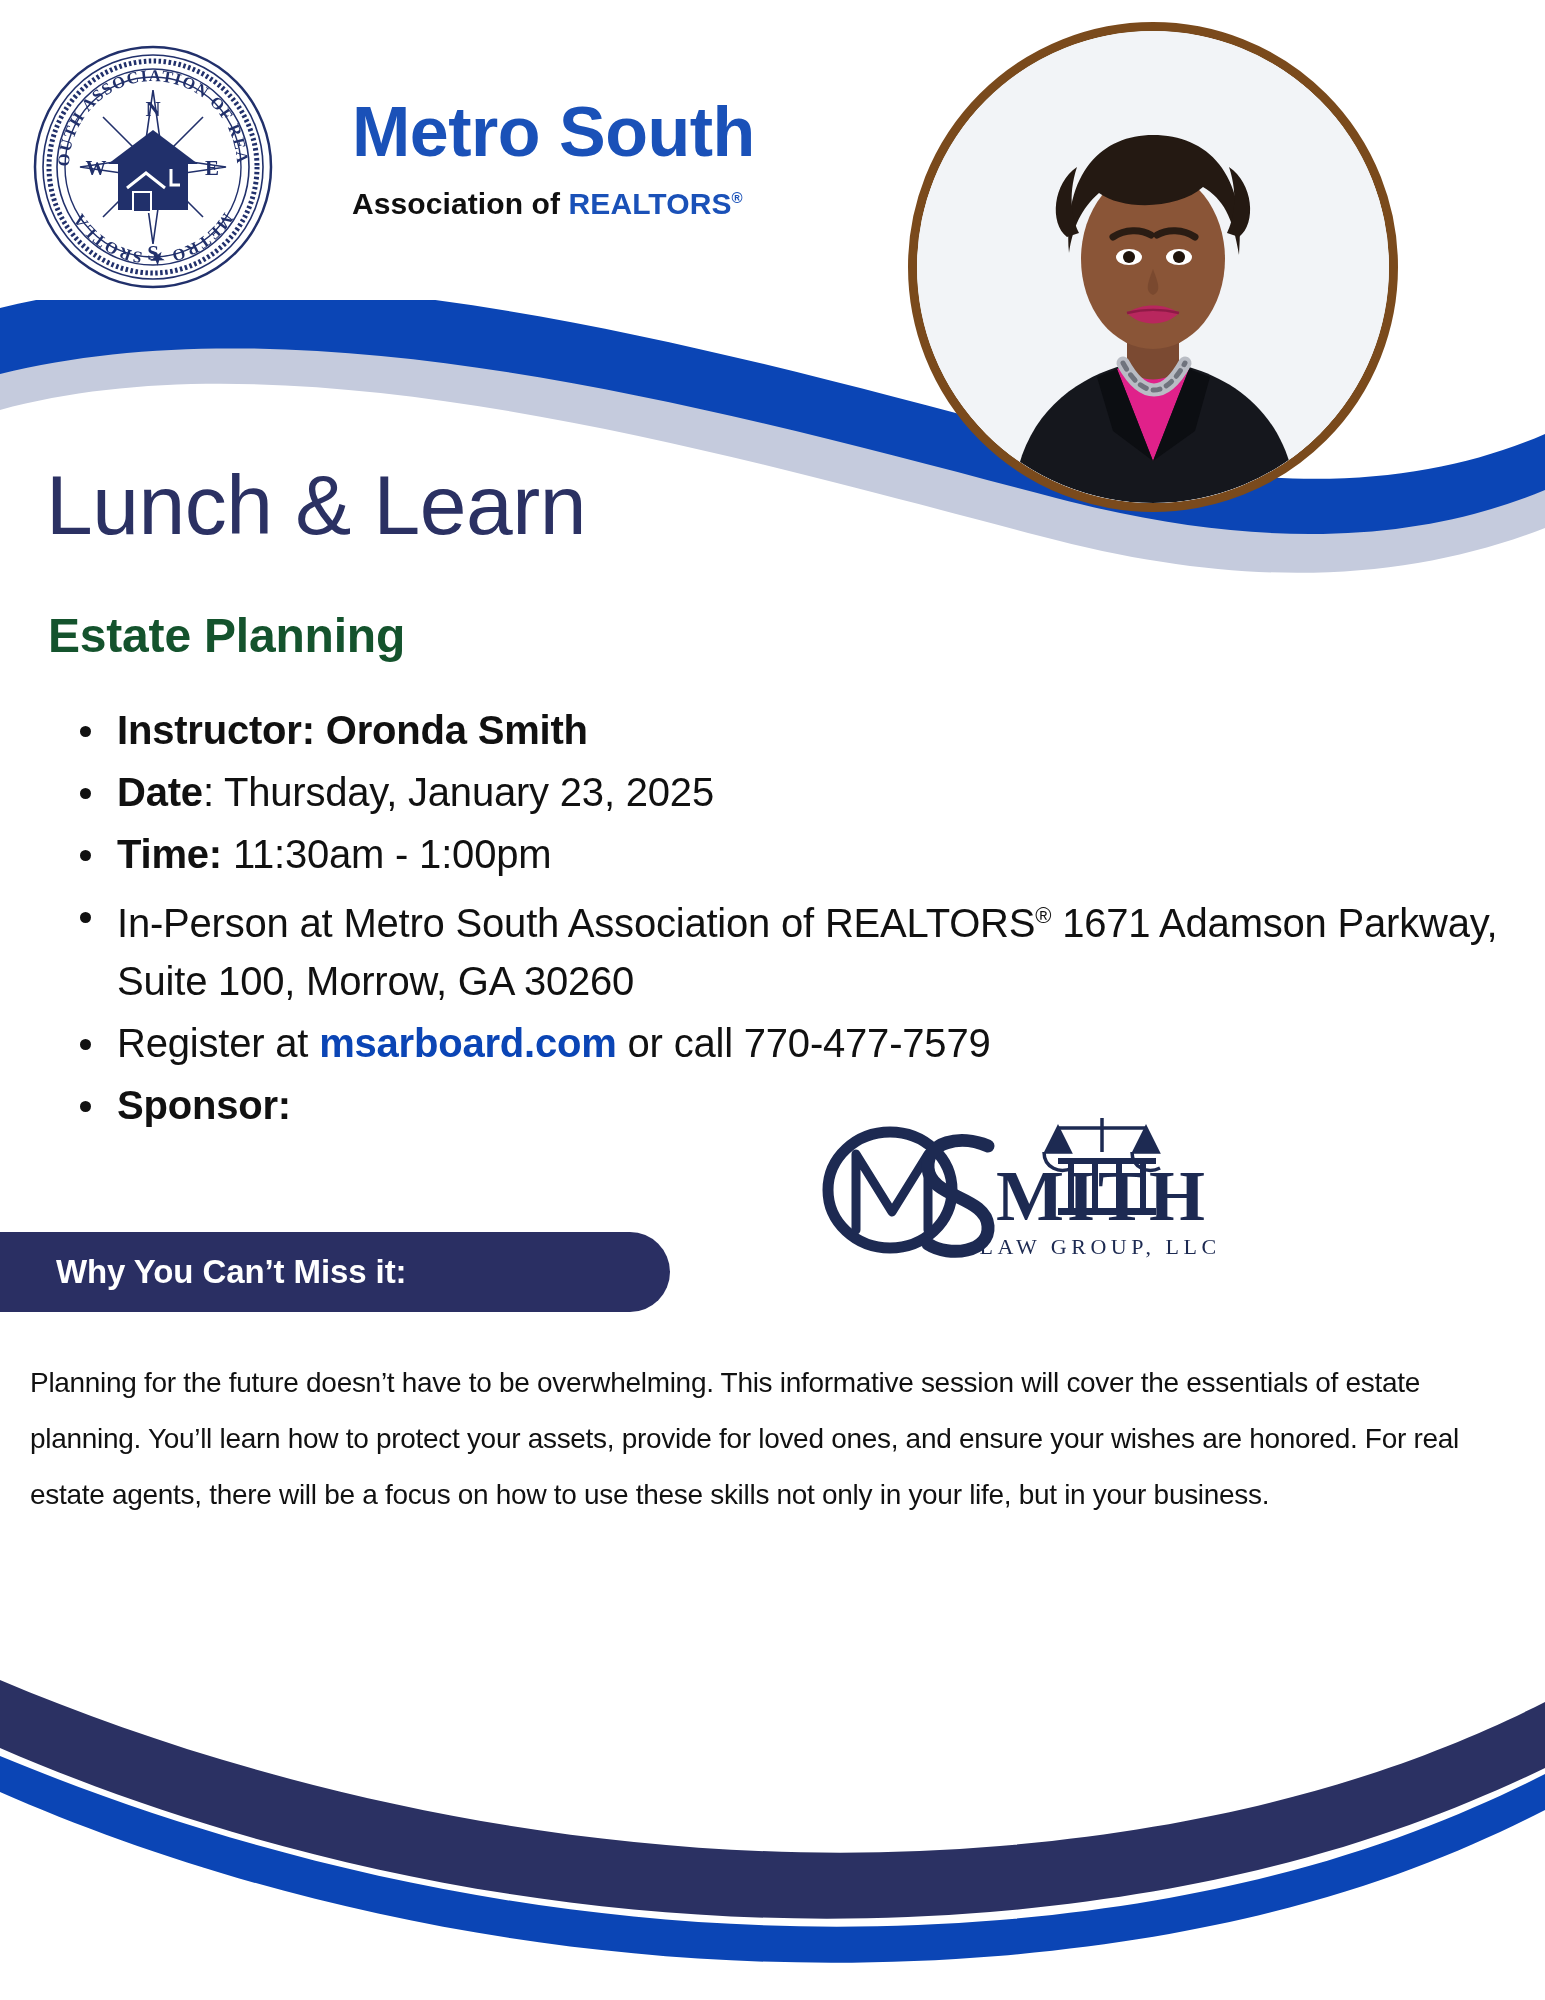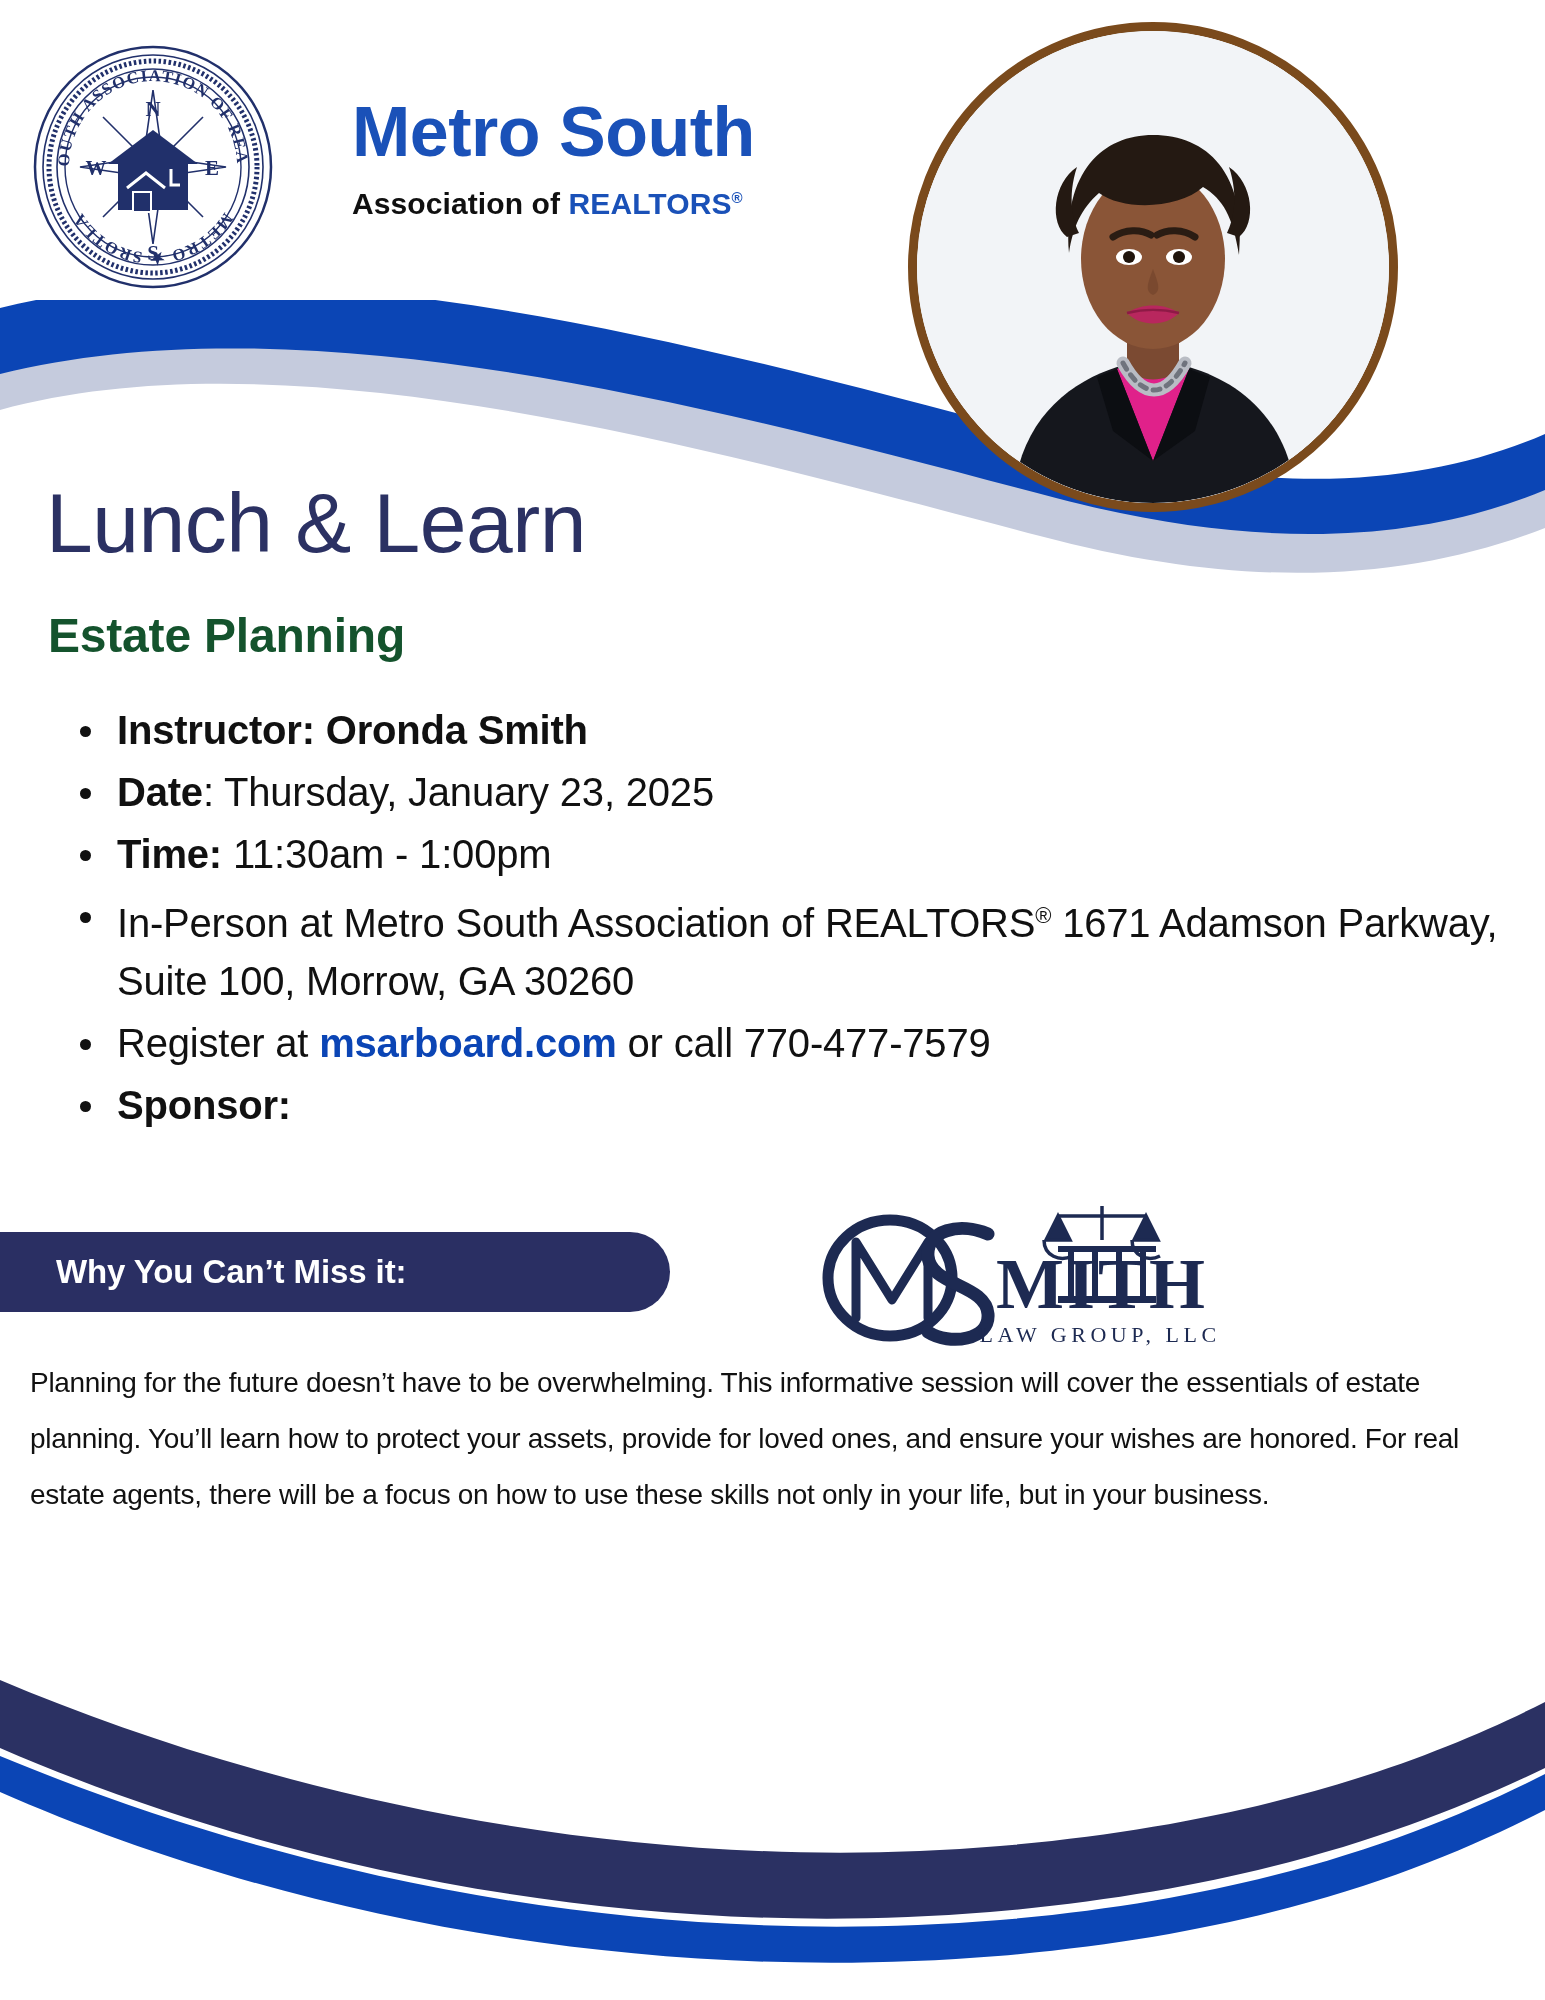--- a/index.html
+++ b/index.html
@@ -42,21 +42,21 @@
   .photo-inner{position:absolute;inset:0;border-radius:50%;overflow:hidden;background:
       radial-gradient(ellipse at 50% 112%, #f6f7f8 0%, #eef1f5 52%, #e6ebf1 100%);}
 
   
   .topwave{position:absolute;left:0;top:300px;width:1545px;height:300px;z-index:3;}
 
   
   .content{position:absolute;left:0;top:0;width:1545px;height:2000px;z-index:5;}
 
   .h-main{
-    position:absolute;left:46px;top:479px;
+    position:absolute;left:46px;top:461px;
     font-size:84px;line-height:88px;font-weight:300;
     color:#2b3163;letter-spacing:-0.5px;
   }
   .h-sub{
     position:absolute;left:48px;top:605px;
     font-size:48px;line-height:62px;font-weight:700;
     color:#14532d;letter-spacing:-0.2px;
   }
 
   .bullets{
@@ -75,21 +75,21 @@
   .bullets li::before{
     content:"";position:absolute;left:18px;top:25px;
     width:11px;height:11px;border-radius:50%;background:#111;
   }
   .bullets b{font-weight:bold;}
   .bullets .bluelink{color:#0b45b5;font-weight:bold;}
   .bullets sup{font-size:22px;vertical-align:super;}
   .li-tight{line-height:56px;}
 
   
-  .sponsor-logo{position:absolute;left:800px;top:1190px;width:480px;height:175px;z-index:7;}
+  .sponsor-logo{position:absolute;left:800px;top:1102px;width:480px;height:175px;z-index:7;}
 
   
   .why-badge{
     position:absolute;left:-20px;top:1232px;
     width:690px;height:80px;
     background:#2a2f63;
     border-top-right-radius:44px;border-bottom-right-radius:44px;
     z-index:8;
   }
   .why-badge span{

